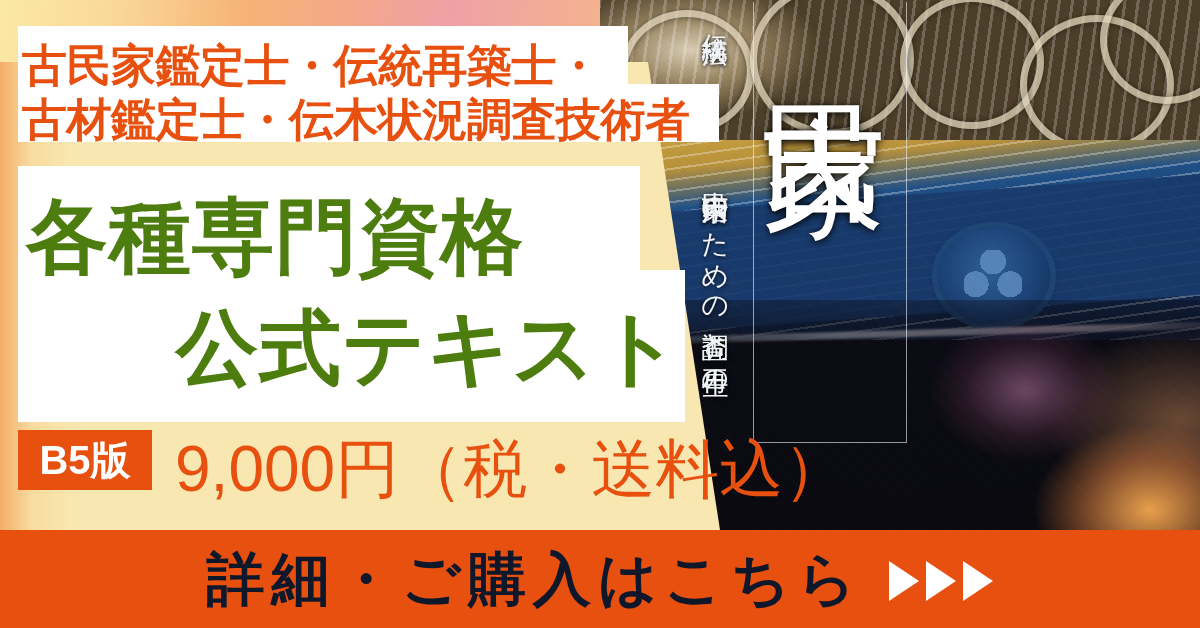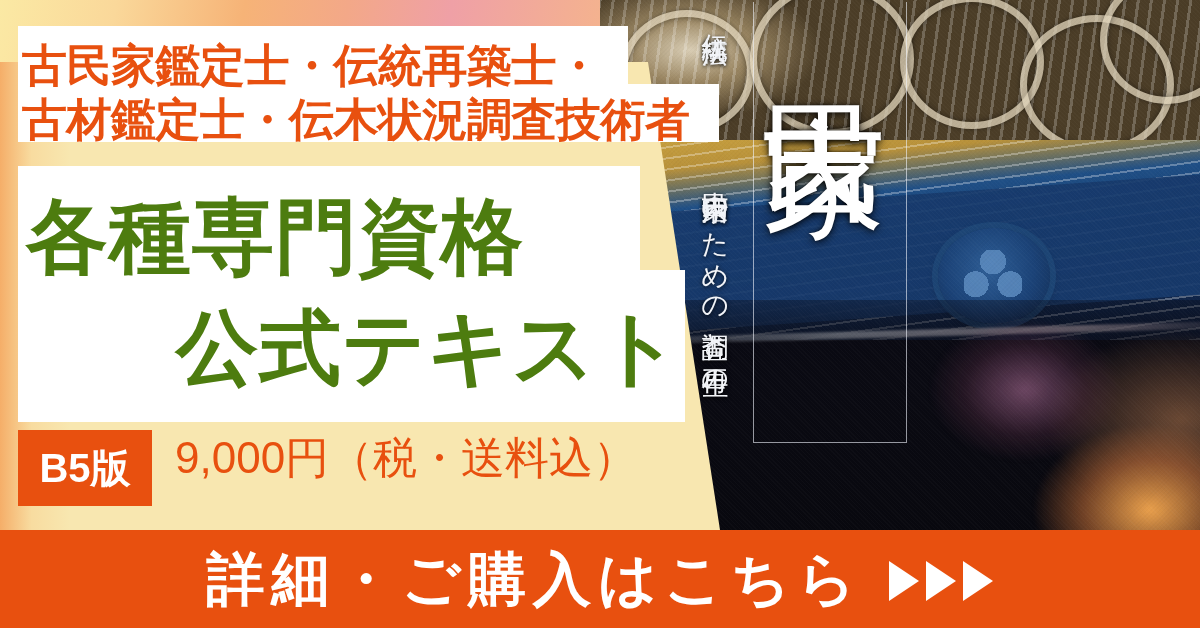--- a/index.html
+++ b/index.html
@@ -261,53 +261,53 @@
     white-space: nowrap;
     line-height: 1;
   }
   .bigtitle-1 { left: 26px; top: 196px; }
   .bigtitle-2 { left: 176px; top: 296px; margin-top: 11px; }
 
   
   .badge {
     position: absolute;
     left: 18px; top: 430px;
-    width: 134px; height: 76px;
+    width: 134px; height: 60px;
     background: #E8500F;
     color: #ffffff;
     font-size: 40px;
     font-weight: 700;
     display: flex;
     align-items: center;
     justify-content: center;
     letter-spacing: 0;
   }
   .price {
     position: absolute;
     left: 175px; top: 434px;
     color: #E8500F;
-    font-size: 44px;
+    font-size: 64px;
     font-weight: 400;
     white-space: nowrap;
     line-height: 1.1;
   }
 
   
   .cta {
     position: absolute;
     left: 0; top: 530px;
     width: 1200px; height: 98px;
     background: #E8500F;
     display: flex;
     align-items: center;
     justify-content: center;
     gap: 26px;
   }
   .cta-text {
-    color: #ffffff;
+    color: #0f172a;
     font-size: 58px;
     font-weight: 700;
     letter-spacing: 7px;
     white-space: nowrap;
     line-height: 1;
   }
   .cta-arrows {
     display: flex;
     gap: 7px;
     align-items: center;

